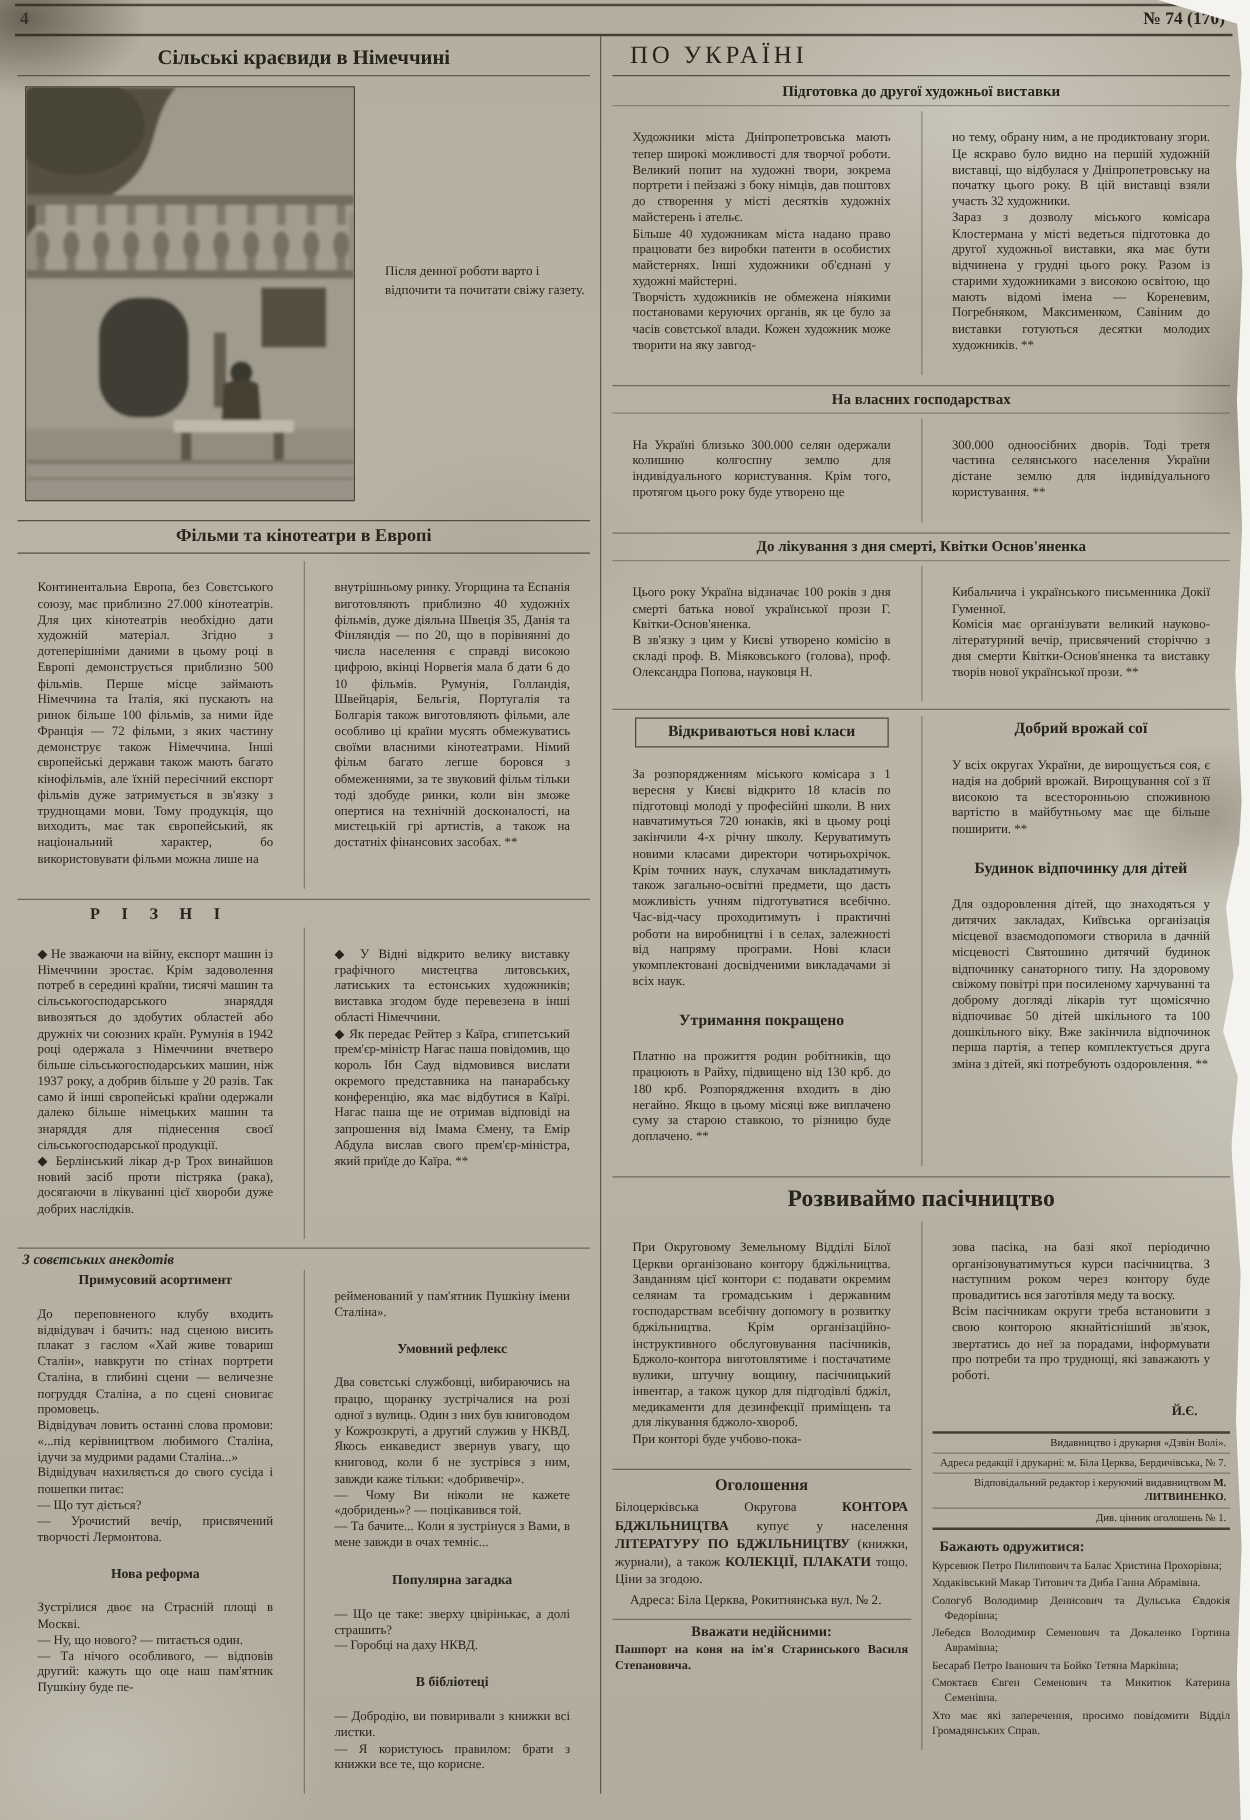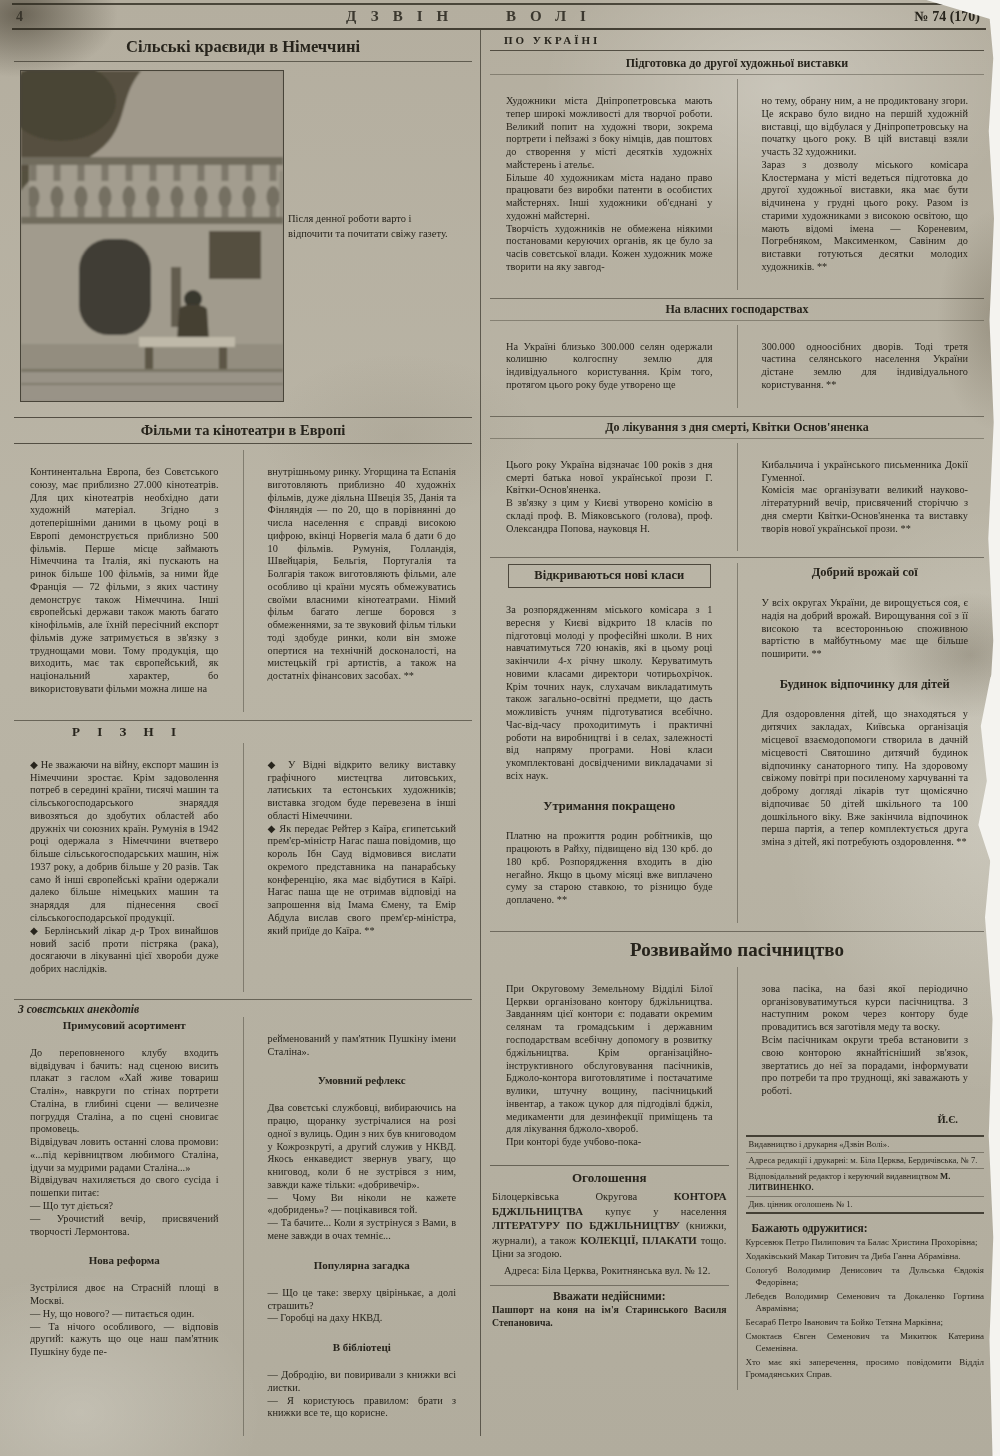--- a/index.html
+++ b/index.html
@@ -40,52 +40,52 @@
   .half-right { flex:1; border-left:1.5px solid rgba(35,32,24,.6); padding:0 2px 0 9px; box-sizing:border-box; }
   .body-text { font-size:10.3px; line-height:1.24; text-align:justify; white-space:pre-line; margin:16px; }
   .twocol { display:flex; }
   .twocol > .col { flex:1; min-width:0; }
   .twocol > .col:first-child { padding-right:8px; }
   .twocol > .col + .col { border-left:1px solid rgba(40,36,26,.38); padding-left:8px; }
 
   
   .rural-title { margin:4px 0 0; text-align:center; font-size:16.5px; font-weight:bold;
     padding:3px 0 4px; border-bottom:1px solid rgba(40,36,26,.6); }
-  .figure-row { display:flex; gap:4px; margin:8px 2px 8px 6px; }
+  .figure-row { display:flex; gap:24px; margin:8px 2px 8px 6px; }
   .photo-frame { border:1px solid rgba(40,36,26,.7); background:#948f82; line-height:0; }
   .photo-caption { width:168px; margin-top:142px; font-size:10.5px; line-height:1.4; text-align:left; }
   .films-head { margin-top:15px; text-align:center; font-weight:bold; font-size:14.5px;
     border-top:1.5px solid rgba(40,36,26,.7); border-bottom:1.5px solid rgba(40,36,26,.7);
     padding:4px 0; }
   .films-cols { margin-top:6px; }
   .rizni-head { margin-top:8px; border-top:1px solid rgba(40,36,26,.55); padding:3px 0 3px 58px;
     font-weight:bold; font-size:13px; letter-spacing:7px; }
   .anec-head { margin-top:7px; border-top:1px solid rgba(40,36,26,.55); padding:3px 0 2px 4px;
     font-weight:bold; font-style:italic; font-size:11.5px; }
   .anec-sub { text-align:center; font-weight:bold; font-size:11px; margin:6px 0 2px; }
   .anec-sub.first { margin-top:2px; }
 
   
-  .pu-head { font-weight:bold; font-size:11px; letter-spacing:3px; padding:4px 0 4px 14px;
+  .pu-head { font-weight:normal; font-size:20px; letter-spacing:3px; padding:4px 0 4px 14px;
     border-bottom:1.5px solid rgba(40,36,26,.7); }
   .article { margin-top:2px; }
   .article + .article { border-top:1px solid rgba(40,36,26,.5); }
   .art-head { margin:0; text-align:center; font-weight:bold; font-size:12px; padding:3px 0;
     border-bottom:1px solid rgba(40,36,26,.35); }
   .art-body { padding:4px 0 6px; }
   .rowA { border-top:1px solid rgba(40,36,26,.5); padding-top:5px; }
   .boxed-head { border:1.2px solid rgba(40,36,26,.75); text-align:center; font-weight:bold;
     font-size:12.5px; padding:3px 10px; margin:1px 18px 6px; line-height:1.25; }
   .sub-head { text-align:center; font-weight:bold; font-size:12.5px; margin:10px 6px 4px; line-height:1.25; }
   .pasich-title { border-top:1px solid rgba(40,36,26,.5); margin:8px 0 0; padding:7px 0 6px;
     text-align:center; font-weight:bold; font-size:19px; }
   .sig { text-align:right; font-weight:bold; font-size:10.5px; padding-right:26px; margin-top:2px; }
 
   .publisher { margin-top:10px; border-top:2px solid rgba(40,36,26,.8); border-bottom:2px solid rgba(40,36,26,.8);
-    font-size:8.6px; line-height:1.3; }
+    font-size:8.6px; line-height:1.3;text-align:right; }
   .publisher .pline { padding:2px 3px; }
   .publisher .pline + .pline { border-top:1px solid rgba(40,36,26,.4); }
 
   .ads-block { margin-top:10px; border-top:1px solid rgba(40,36,26,.55); }
   .ads-title { text-align:center; font-weight:bold; font-size:13px; margin:4px 0 3px; }
   .ads-text { font-size:10.5px; line-height:1.3; text-align:justify; margin:0 2px; }
   .ads-text strong { font-size:10.8px; }
   .ads-address { font-size:10.5px; margin:4px 2px 0 14px; }
   .invalid-head { text-align:center; font-weight:bold; font-size:11.5px; margin:9px 0 2px;
     border-top:1px solid rgba(40,36,26,.45); padding-top:4px; }
@@ -99,21 +99,20 @@
 </style>
 </head>
 <body>
 
 <div class="page">
 
   <div class="content">
 
     <div class="topbar">
       <span class="pageno">4</span>
-      <span class="masthead">ДЗВІН ВОЛІ</span>
       <span class="issue">№ 74 (170)</span>
     </div>
 
     <div class="main">
 
       <div class="half-left">
 
         <h2 class="rural-title">Сільські краєвиди в Німеччині</h2>
 
         <div class="figure-row">
@@ -280,21 +279,21 @@
               <div class="ads-title">Оголошення</div>
               <p class="ads-text">
                 <span>Білоцерківська Округова</span>
                 <strong>КОНТОРА БДЖІЛЬНИЦТВА</strong>
                 <span>купує у населення</span>
                 <strong>ЛІТЕРАТУРУ ПО БДЖІЛЬНИЦТВУ</strong>
                 <span>(книжки, журнали), а також</span>
                 <strong>КОЛЕКЦІЇ, ПЛАКАТИ</strong>
                 <span>тощо. Ціни за згодою.</span>
               </p>
-              <p class="ads-address">Адреса: Біла Церква, Рокитнянська вул. № 12.</p>
+              <p class="ads-address">Адреса: Біла Церква, Рокитнянська вул. № 2.</p>
               <div class="invalid-head">Вважати недійсними:</div>
               <p class="invalid-text">Пашпорт на коня на ім'я Старинського Василя Степановича.</p>
             </div>
           </div>
 
           <div class="col">
             <p class="body-text">зова пасіка, на базі якої періодично організовуватимуться курси пасічництва. З наступним роком через контору буде провадитись вся заготівля меду та воску.
 Всім пасічникам округи треба встановити з свою конторою якнайтісніший зв'язок, звертатись до неї за порадами, інформувати про потреби та про труднощі, які заважають у роботі.</p>
             <div class="sig">Й.Є.</div>
 

